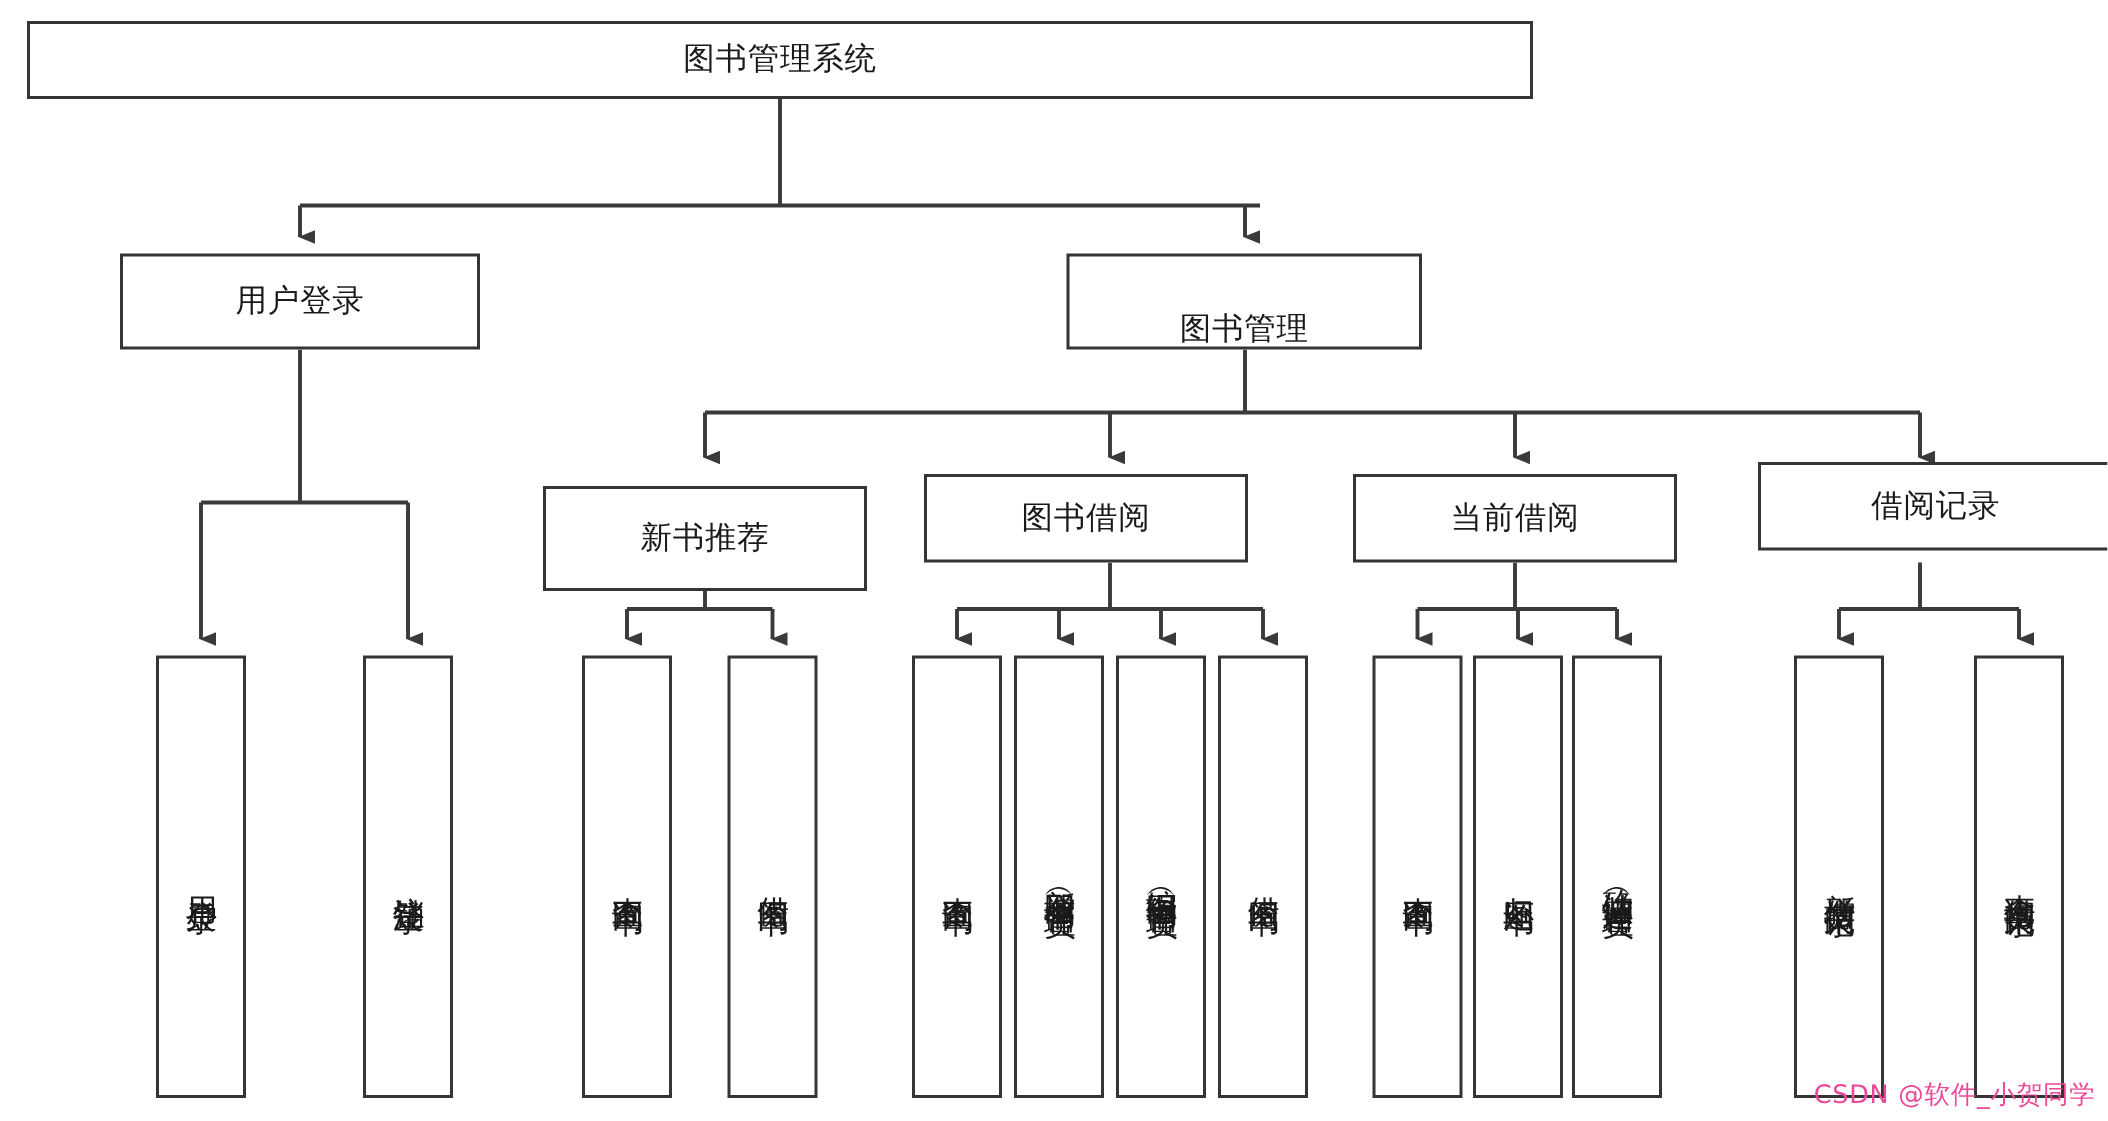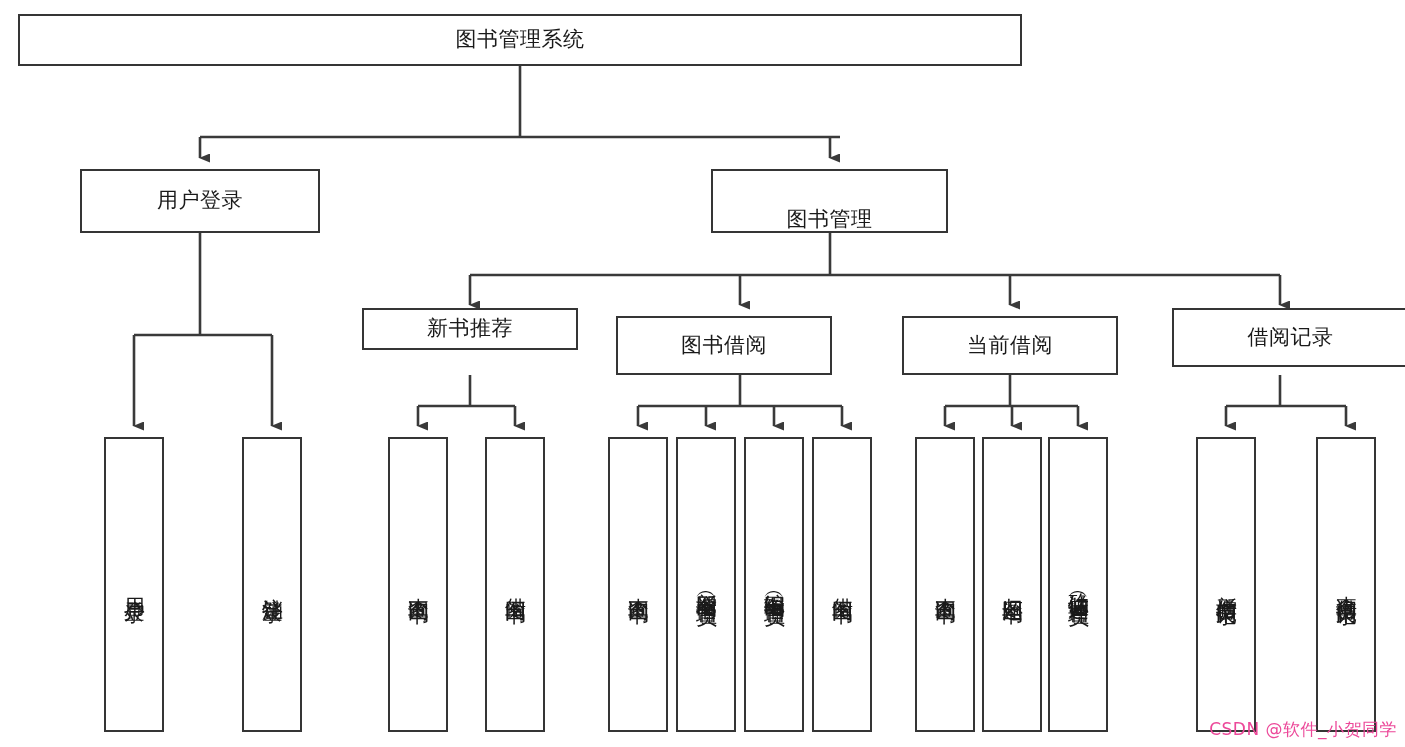--- a/index.html
+++ b/index.html
@@ -125,21 +125,21 @@
     <span class="node-label">图书管理系统</span>
   </div>
 
   <div class="node node-h" style="left:80px; top:169px; width:240px; height:64px;">
     <span class="node-label">用户登录</span>
   </div>
   <div class="node node-h" style="left:711px; top:169px; width:237px; height:64px;align-items:flex-end;">
     <span class="node-label">图书管理</span>
   </div>
 
-  <div class="node node-h" style="left:362px; top:308px; width:216px; height:42px;">
+  <div class="node node-h" style="left:362px; top:324px; width:216px; height:70px;">
     <span class="node-label">新书推荐</span>
   </div>
   <div class="node node-h" style="left:616px; top:316px; width:216px; height:59px;">
     <span class="node-label">图书借阅</span>
   </div>
   <div class="node node-h" style="left:902px; top:316px; width:216px; height:59px;">
     <span class="node-label">当前借阅</span>
   </div>
   <div class="node node-h" style="left:1172px; top:308px; width:237px; height:59px;">
     <span class="node-label">借阅记录</span>

